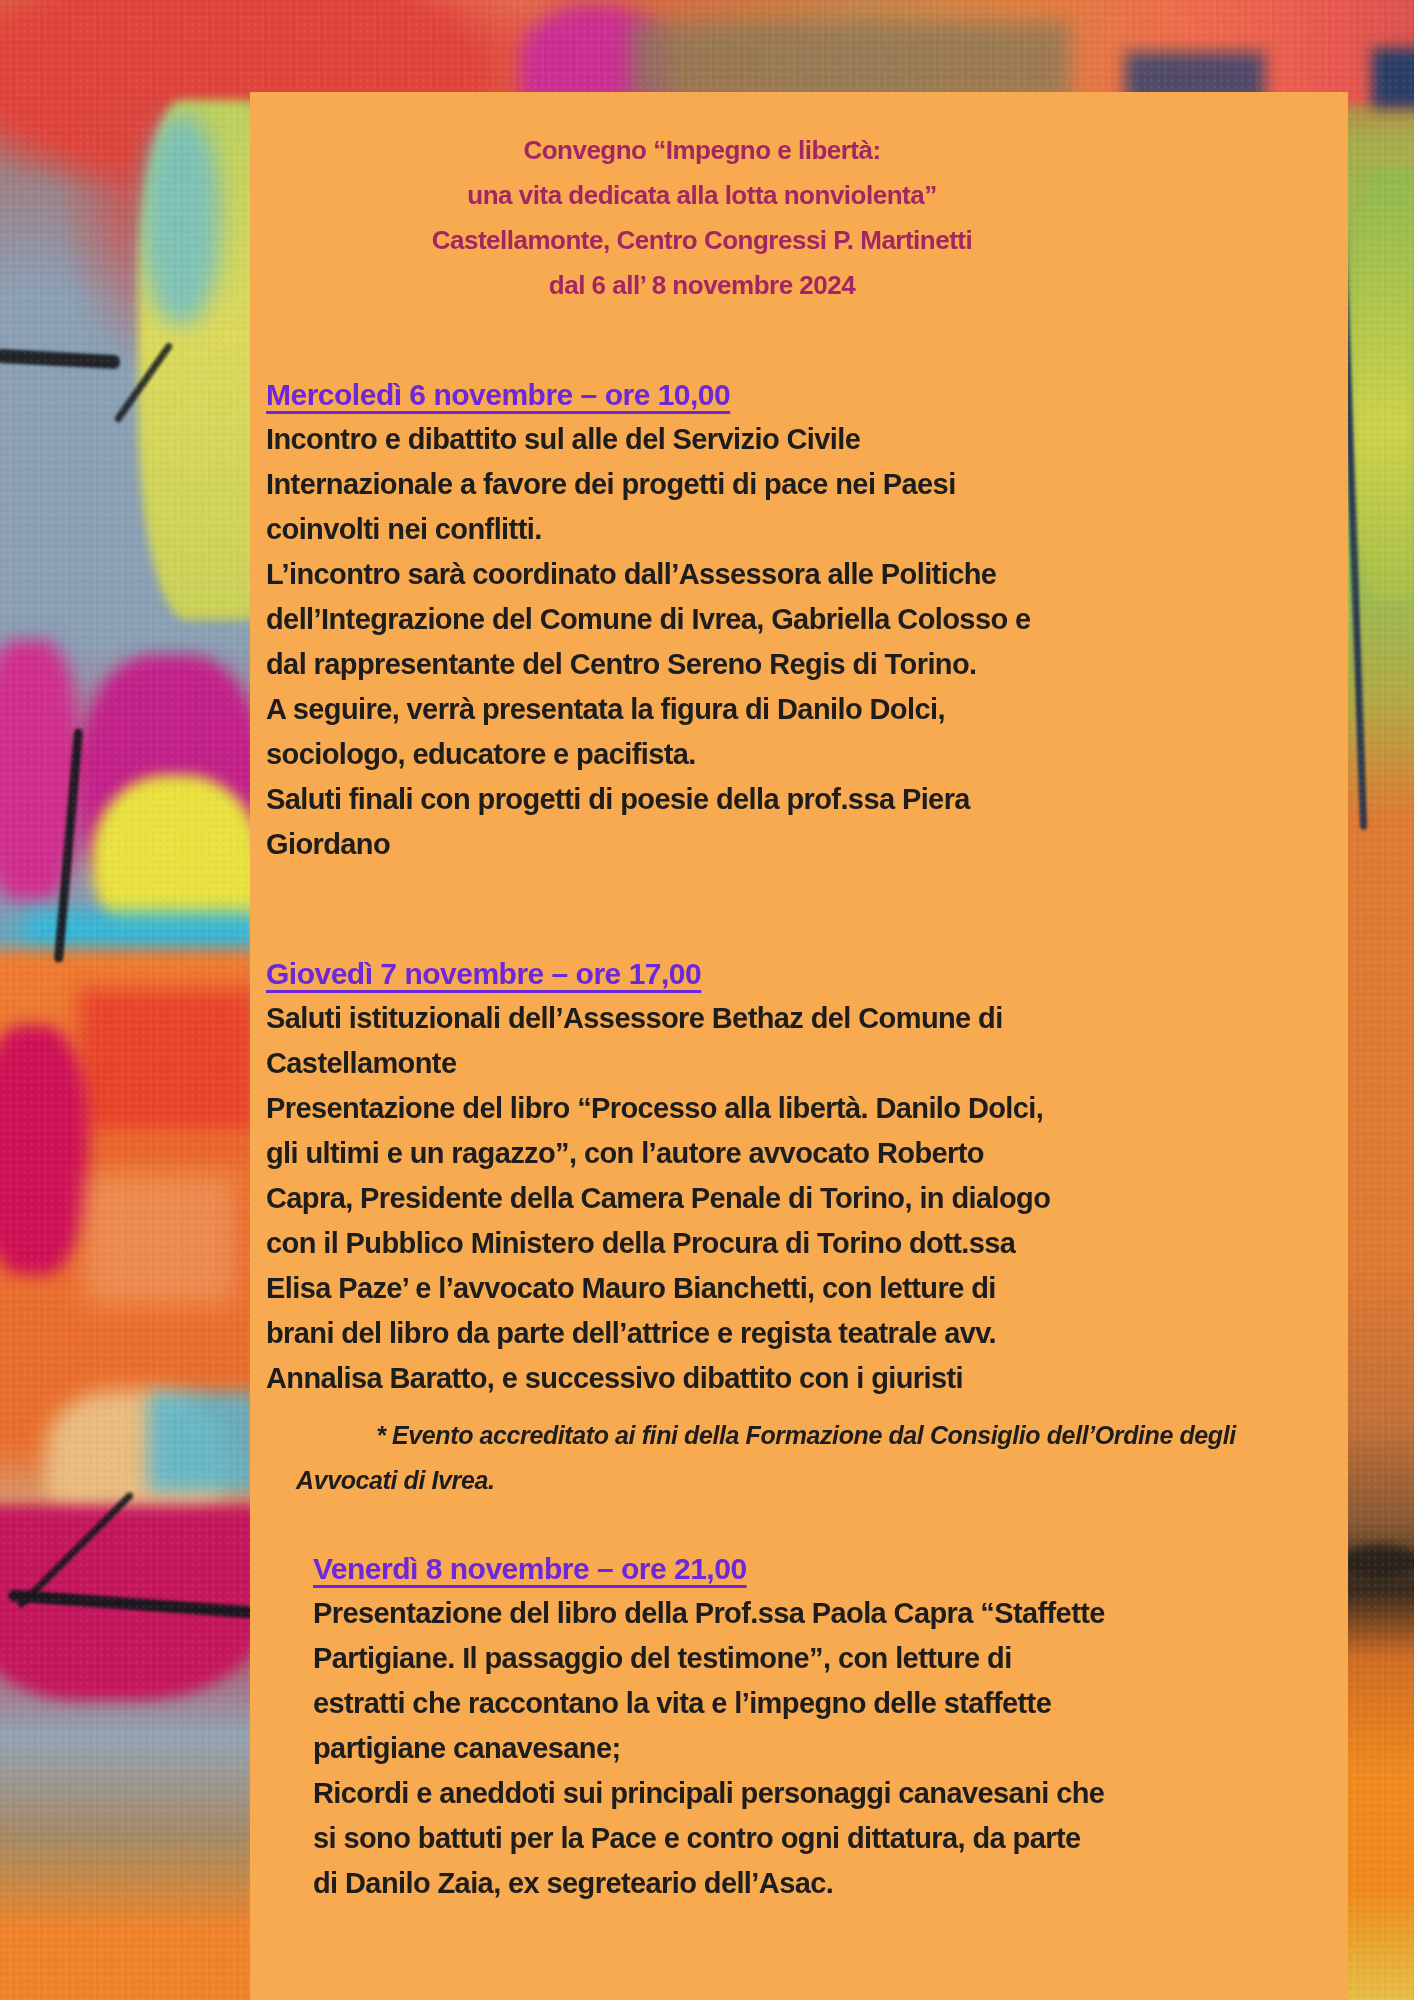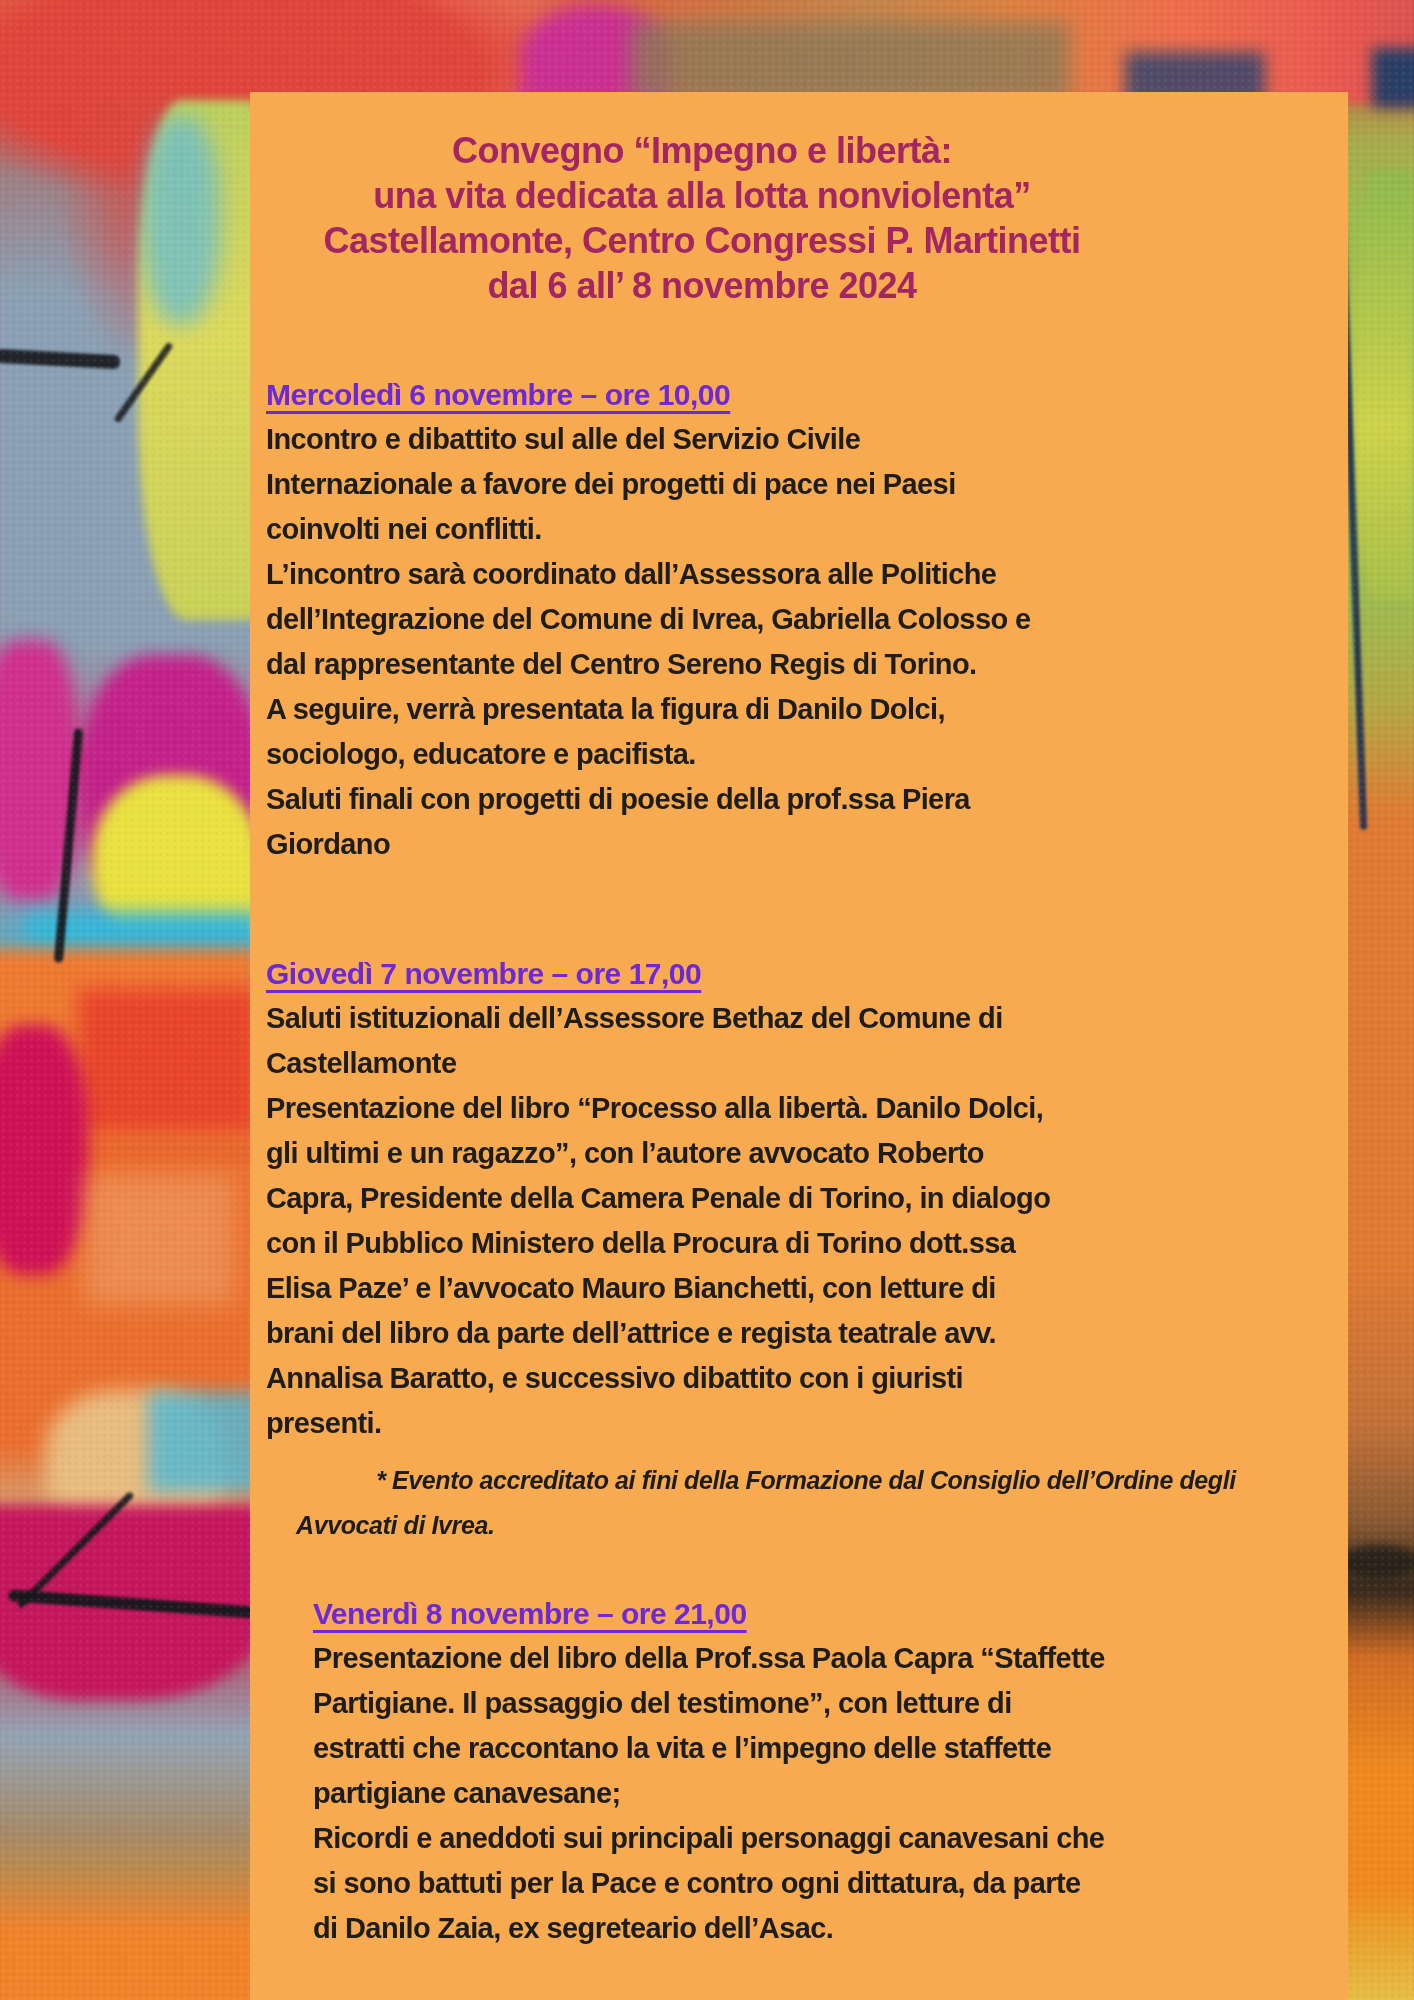--- a/index.html
+++ b/index.html
@@ -7,21 +7,21 @@
           font-family:"Liberation Sans",sans-serif;}
   .bg{position:absolute;inset:0;}
   .blob{position:absolute;}
   .stroke{position:absolute;border-radius:6px;background:#16181c;filter:blur(1.5px);}
   .weave{position:absolute;inset:0;
          background-image:radial-gradient(rgba(255,255,255,.12) 1px,rgba(255,255,255,0) 1.7px),
                           radial-gradient(rgba(0,0,0,.07) 1px,rgba(0,0,0,0) 1.7px);
          background-size:7px 7px,7px 7px;background-position:0 0,3px 4px;opacity:.55;}
   .panel{position:absolute;left:250px;top:92px;width:1098px;height:1908px;background:#f7aa50;}
   .content{position:absolute;inset:0;padding:36px 16px 0 16px;}
-  .title{width:872px;text-align:center;color:#a22663;font-weight:700;font-size:36px;
+  .title{width:872px;text-align:center;color:#a22663;font-weight:700;font-size:26px;
          line-height:45px;letter-spacing:-0.5px;}
   .t-line{white-space:nowrap;}
   .sec-0{margin-top:64px;}
   .sec-1{margin-top:84px;}
   .sec-2{margin-top:43px;margin-left:47px;}
   .heading{margin:0;font-size:30px;line-height:45px;color:#6d28d9;font-weight:700;
            letter-spacing:-0.5px;text-decoration:underline;text-decoration-thickness:2.5px;
            text-underline-offset:6px;white-space:nowrap;}
   .body{font-size:29px;line-height:45px;font-weight:700;color:#1d1d1d;letter-spacing:-0.6px;}
   .body .line{white-space:nowrap;}
@@ -102,21 +102,20 @@
         <div class="body">
             <div class="line">Saluti istituzionali dell’Assessore Bethaz del Comune di</div>
             <div class="line">Castellamonte</div>
             <div class="line">Presentazione del libro “Processo alla libertà. Danilo Dolci,</div>
             <div class="line">gli ultimi e un ragazzo”, con l’autore avvocato Roberto</div>
             <div class="line">Capra, Presidente della Camera Penale di Torino, in dialogo</div>
             <div class="line">con il Pubblico Ministero della Procura di Torino dott.ssa</div>
             <div class="line">Elisa Paze’ e l’avvocato Mauro Bianchetti, con letture di</div>
             <div class="line">brani del libro da parte dell’attrice e regista teatrale avv.</div>
             <div class="line">Annalisa Baratto, e successivo dibattito con i giuristi</div>
-            <div class="line">presenti.</div>
           </div>
         <div class="note">
           <div class="note-l1">* Evento accreditato ai fini della Formazione dal Consiglio dell’Ordine degli</div>
           <div class="note-l2">Avvocati di Ivrea.</div>
         </div>
       </section>
 
       <section class="sec sec-2">
         <h2 class="heading">Venerdì 8 novembre – ore 21,00</h2>
         <div class="body">

